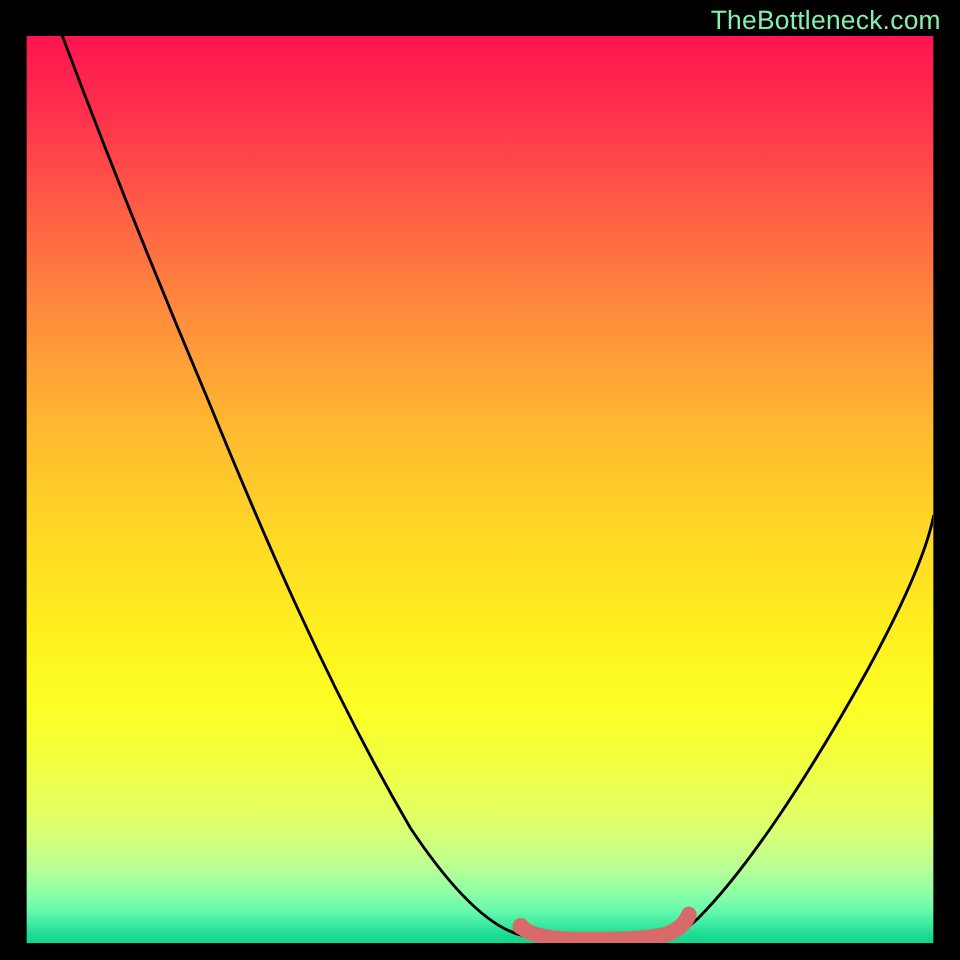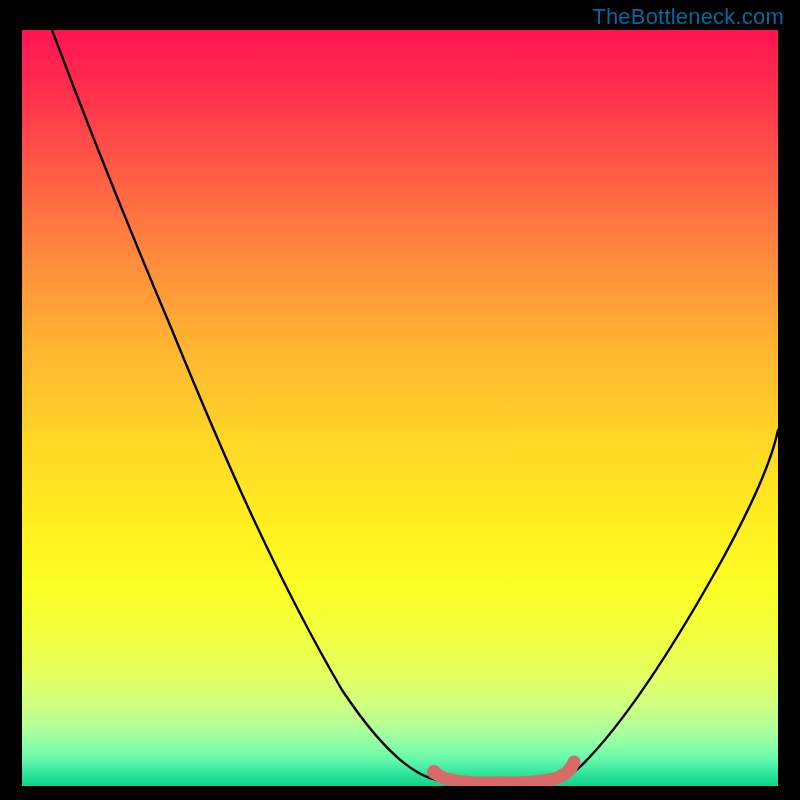--- a/index.html
+++ b/index.html
@@ -9,21 +9,21 @@
     width: 800px;
     height: 800px;
     background: #000;
   }
   .attribution {
     position: absolute;
     top: 4px;
     right: 16px;
     font-family: Arial, Helvetica, sans-serif;
     font-size: 22px;
-    color: #0369a1;
+    color: #86efac;
     letter-spacing: 0.2px;
   }
   .plot-area {
     position: absolute;
     left: 22px;
     top: 30px;
     width: 756px;
     height: 756px;
     overflow: hidden;
   }

